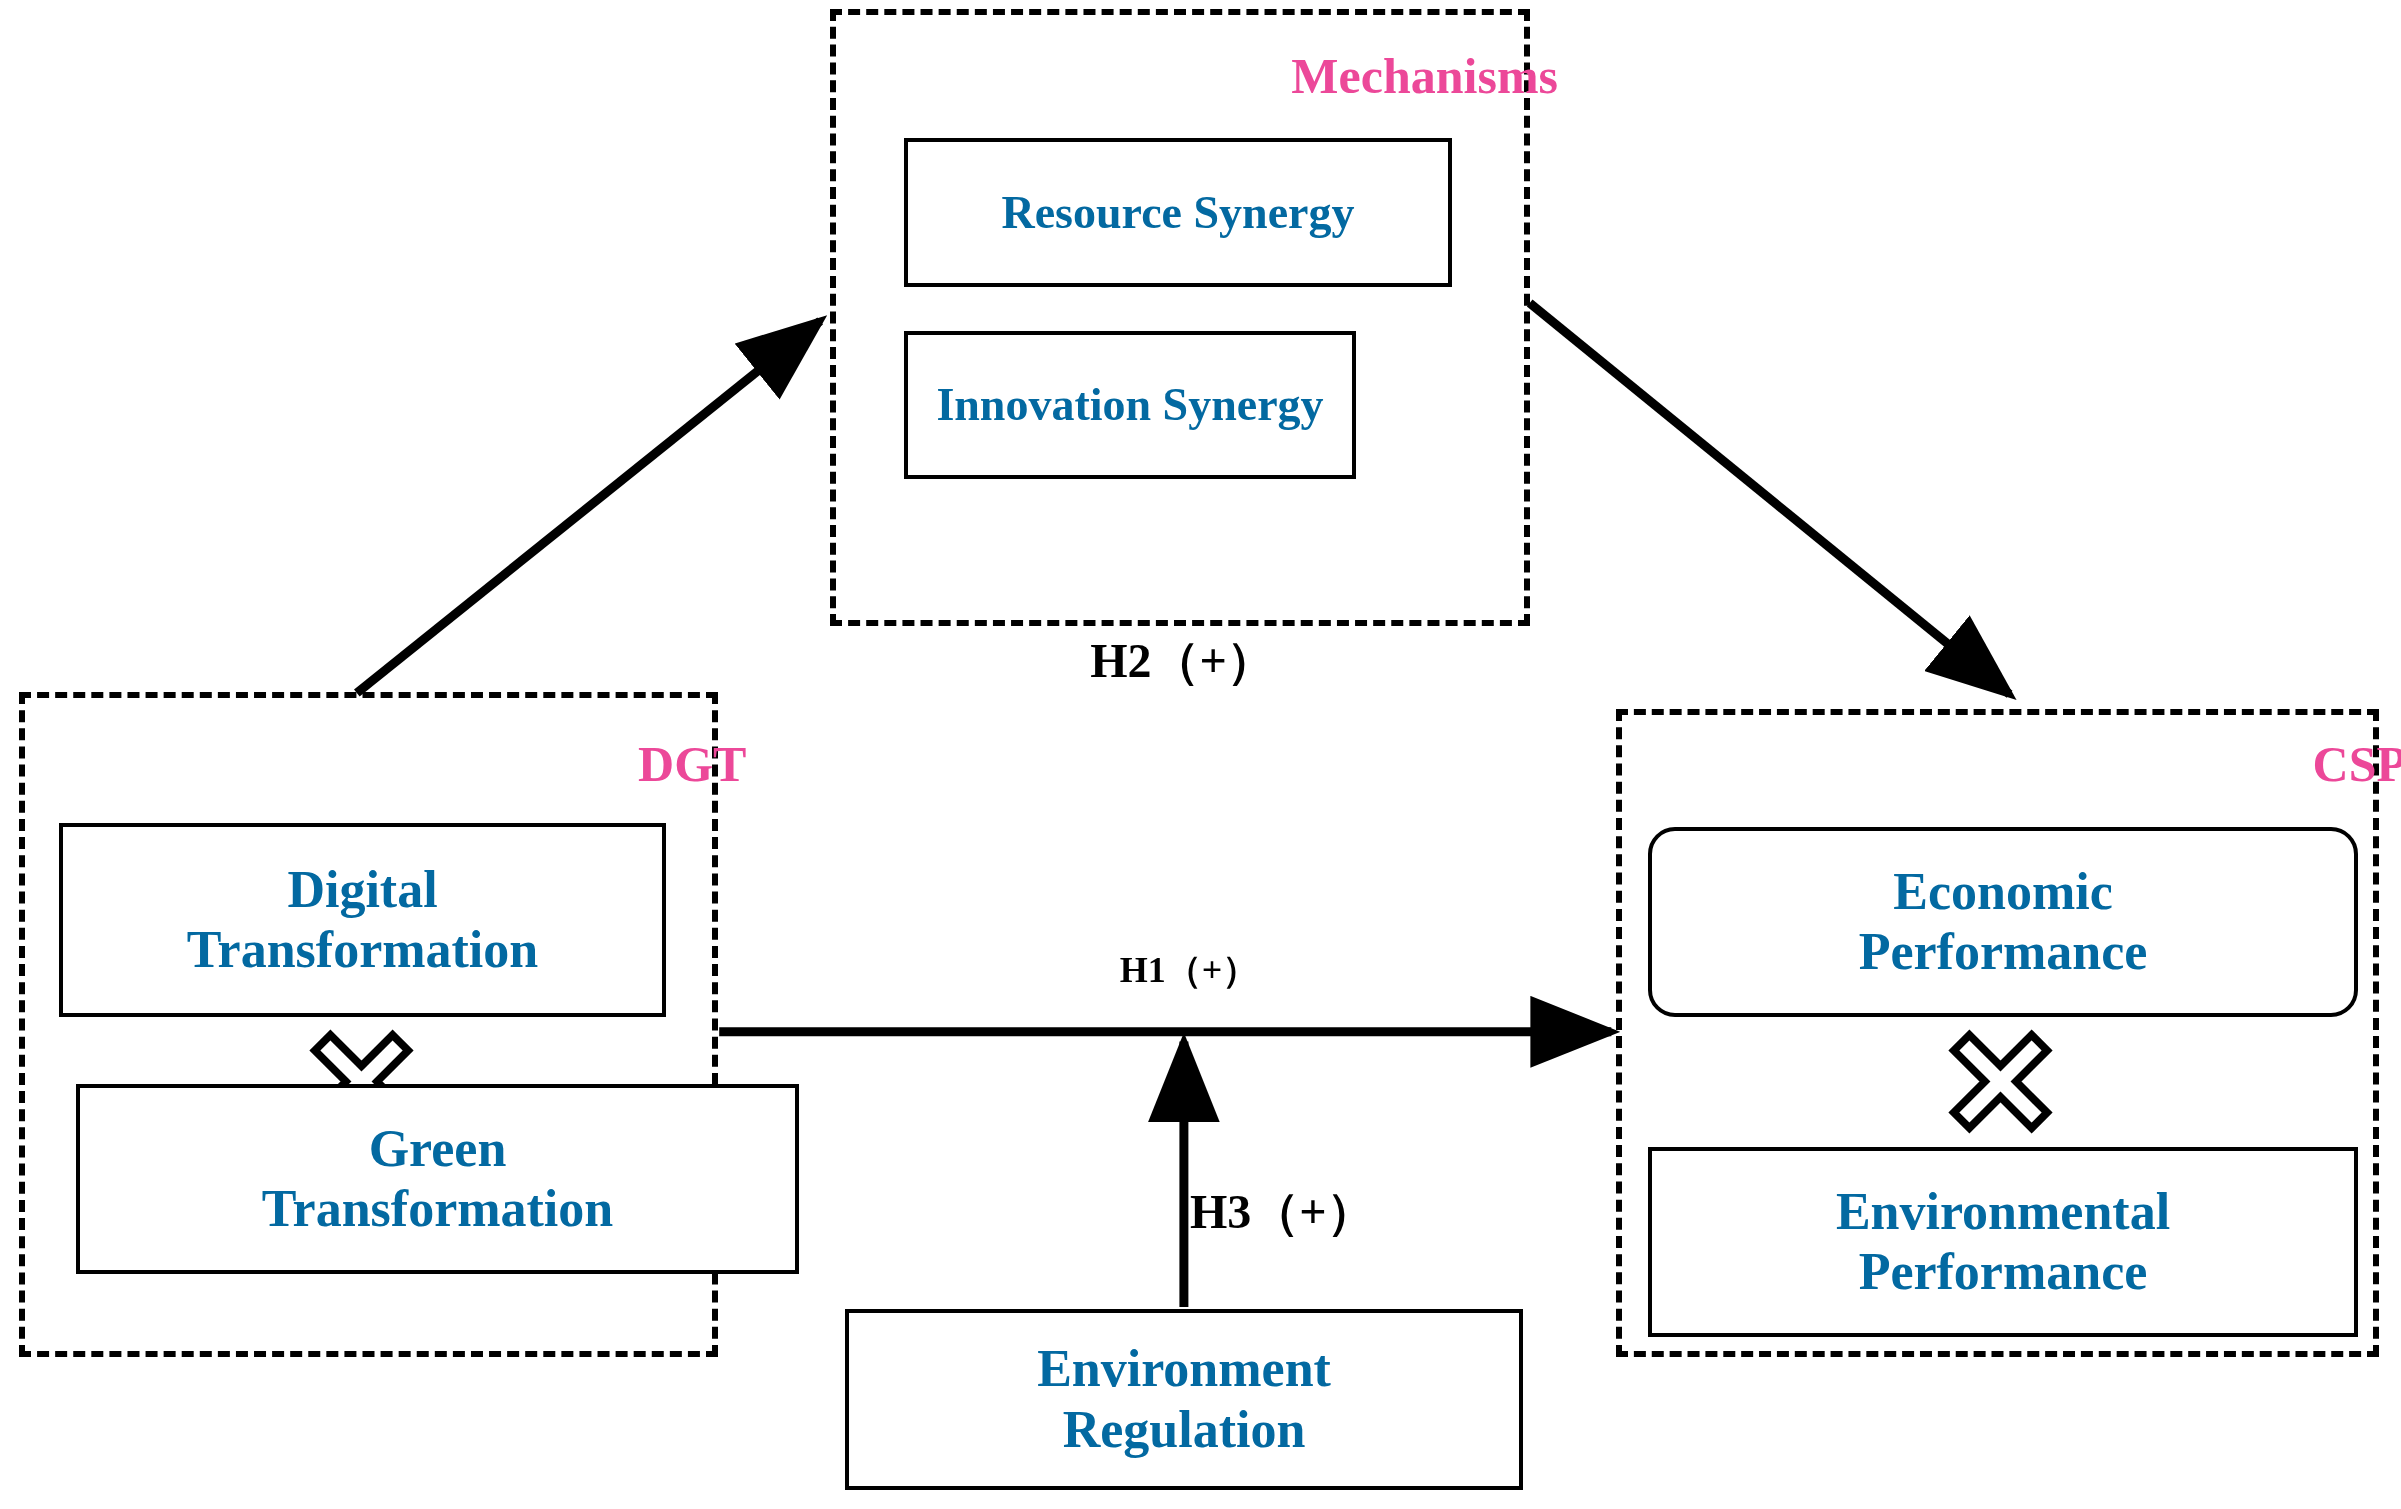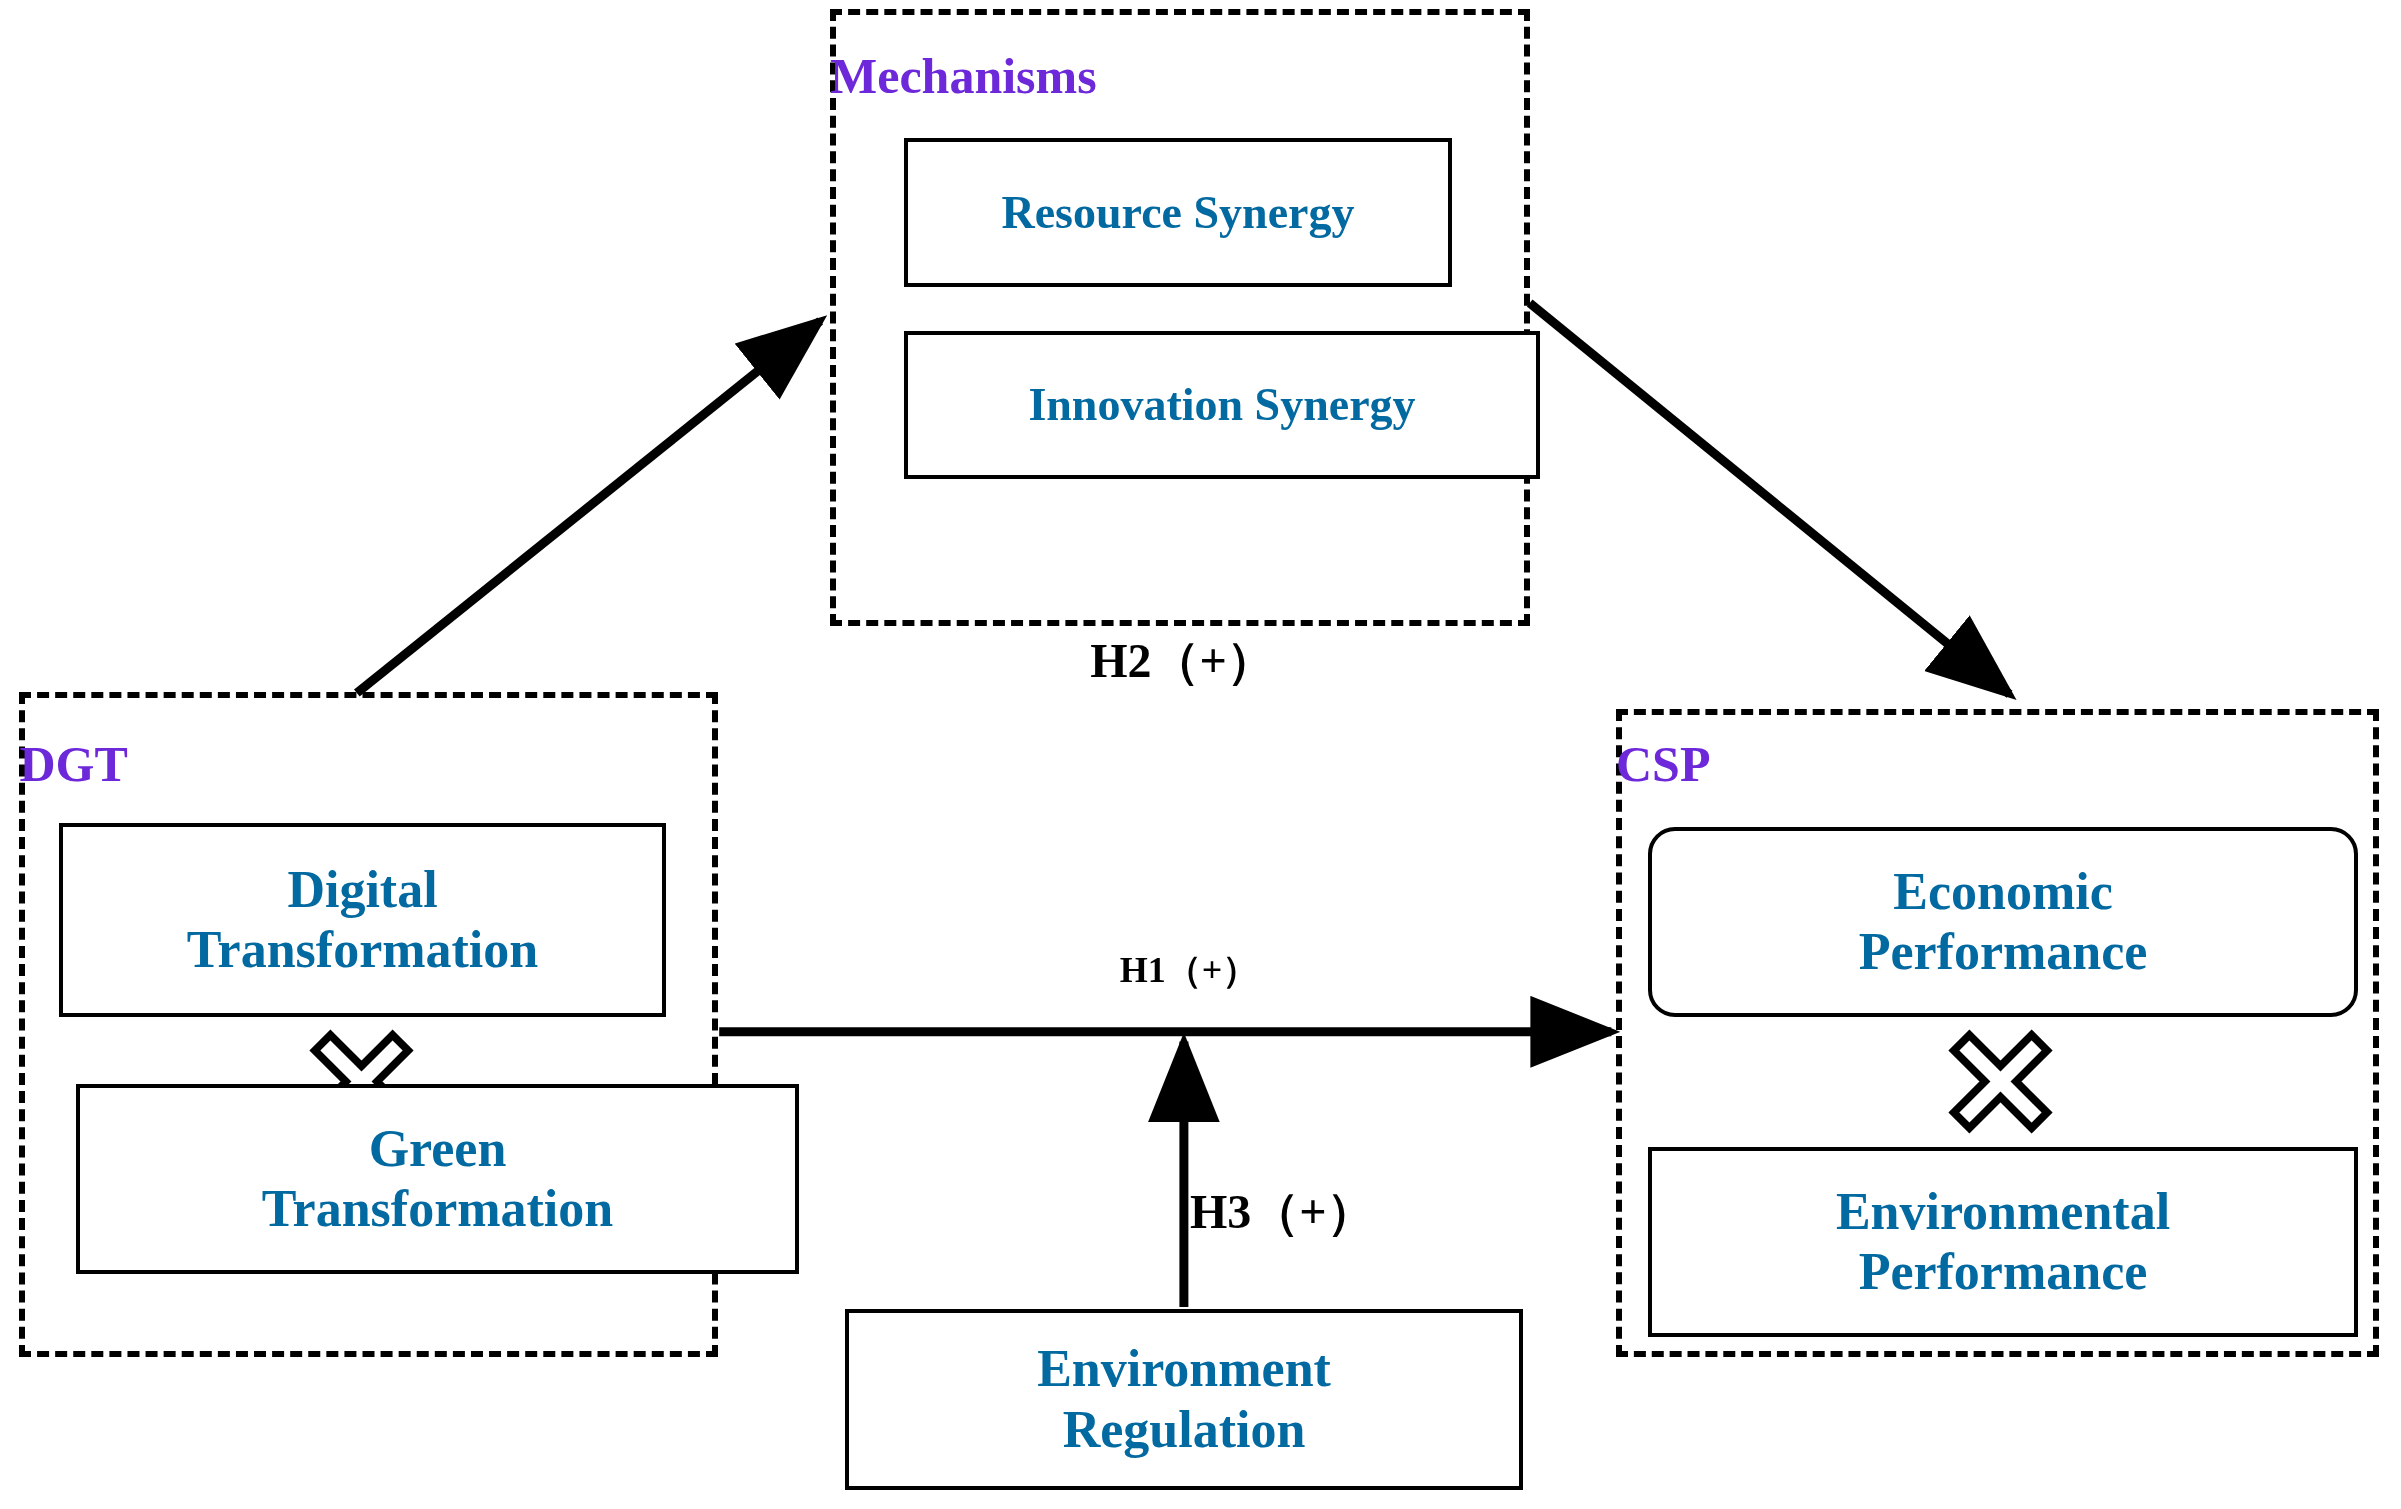--- a/index.html
+++ b/index.html
@@ -28,24 +28,25 @@
     border: 4.8px solid #000000;
     box-sizing: border-box;
     background: #ffffff;
     display: flex;
     align-items: center;
     justify-content: center;
     text-align: center;
   }
   .group-title {
     position: absolute;
-    text-align: left;
+    text-align: right;
     font-weight: bold;
-    color: #6d28d9;
+    color: #ec4899;
     white-space: nowrap;
+    padding-left: 28px;
   }
   .box-label {
     font-weight: bold;
     color: #0369a1;
     line-height: 1.16;
     padding: 0 7px;
   }
   .hyp-label {
     position: absolute;
     font-weight: bold;
@@ -64,21 +65,21 @@
     left: 0;
     top: 0;
     width: 2401px;
     height: 1509px;
     pointer-events: none;
   }
   
   #mechanisms-group { left: 830px; top: 9px; width: 700px; height: 617px; }
   #mechanisms-title { left: 830px; top: 47px; width: 700px; font-size: 50px; }
   #resource-synergy-box { left: 904px; top: 138px; width: 548px; height: 149px; }
-  #innovation-synergy-box { left: 904px; top: 331px; width: 636px; height: 148px; }
+  #innovation-synergy-box { left: 904px; top: 331px; width: 452px; height: 148px; }
   #h2-label { left: 996px; top: 629px; width: 373px; font-size: 48px; }
 
   #dgt-group { left: 19.4px; top: 692px; width: 699px; height: 665px; }
   #dgt-title { left: 19.4px; top: 735px; width: 699px; font-size: 50px; }
   #digital-transformation-box { left: 59px; top: 823px; width: 607px; height: 194px; }
   #dgt-x-symbol { left: 306px; top: 1026px; width: 111px; height: 111px; }
   #green-transformation-box { left: 59px; top: 1084px; width: 723px; height: 190px; margin-left: 17px; }
 
   #csp-group { left: 1616px; top: 709px; width: 763px; height: 648px; }
   #csp-title { left: 1616px; top: 735px; width: 763px; font-size: 50px; }

